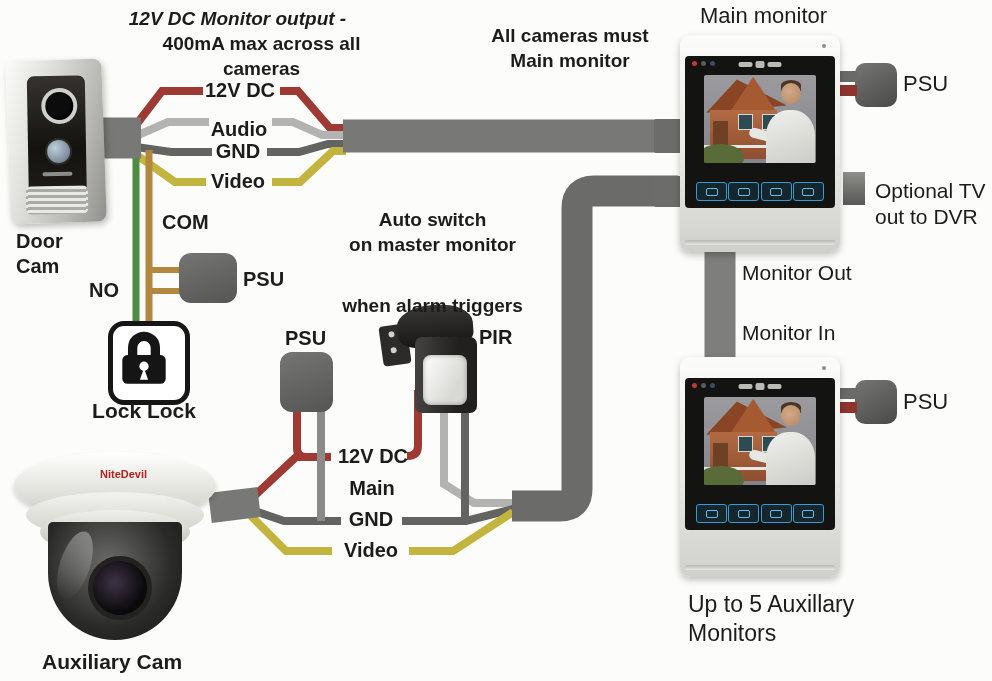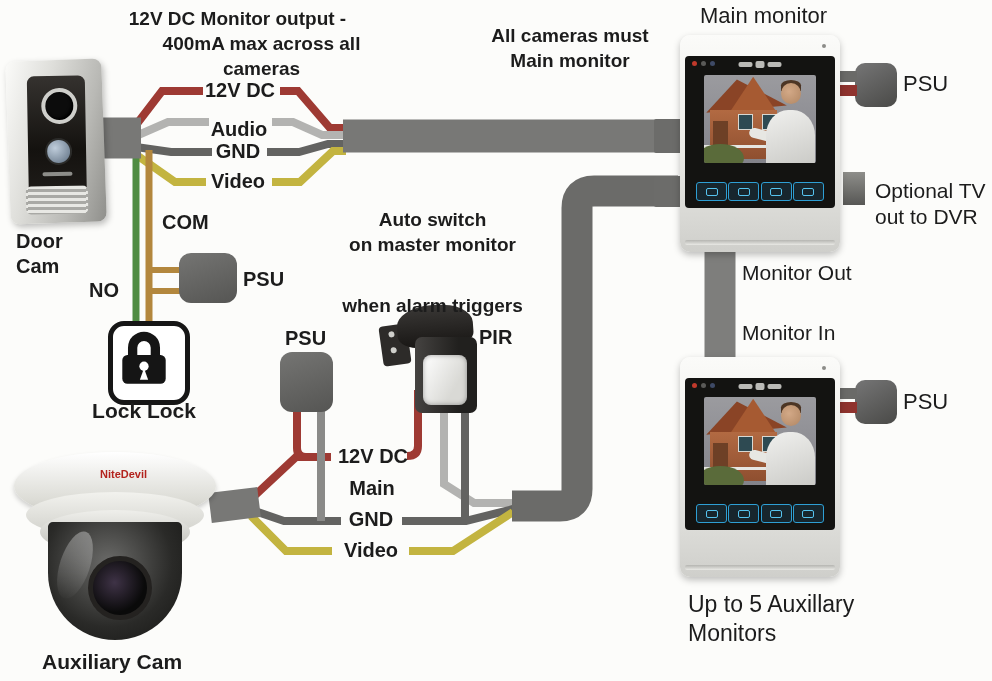--- a/index.html
+++ b/index.html
@@ -271,21 +271,21 @@
   <div class="pin" style="top:8px;background:#6a6a68;"></div>
   <div class="pin" style="top:22px;background:#8f332e;"></div>
 </div>
 <div class="plug" style="left:855px;top:380px;">
   <div class="pin" style="top:8px;background:#6a6a68;"></div>
   <div class="pin" style="top:22px;background:#8f332e;"></div>
 </div>
 <div class="tvstub"></div>
 
 <div class="note" style="left:95px;top:6px;width:285px;">
-  <span style="display:block;">12V DC Monitor output -</span>
+  <span style="display:block;font-style:italic;">12V DC Monitor output -</span>
   <span style="display:block;margin-left:48px;">400mA max across all cameras</span>
 </div>
 
 <div class="note" style="left:455px;top:23px;width:230px;">
   <span style="display:block;">All cameras must</span>
   <span style="display:block;">Main monitor</span>
 </div>
 
 <div class="note" style="left:325px;top:207px;width:215px;">
   <span style="display:block;">Auto switch</span>

